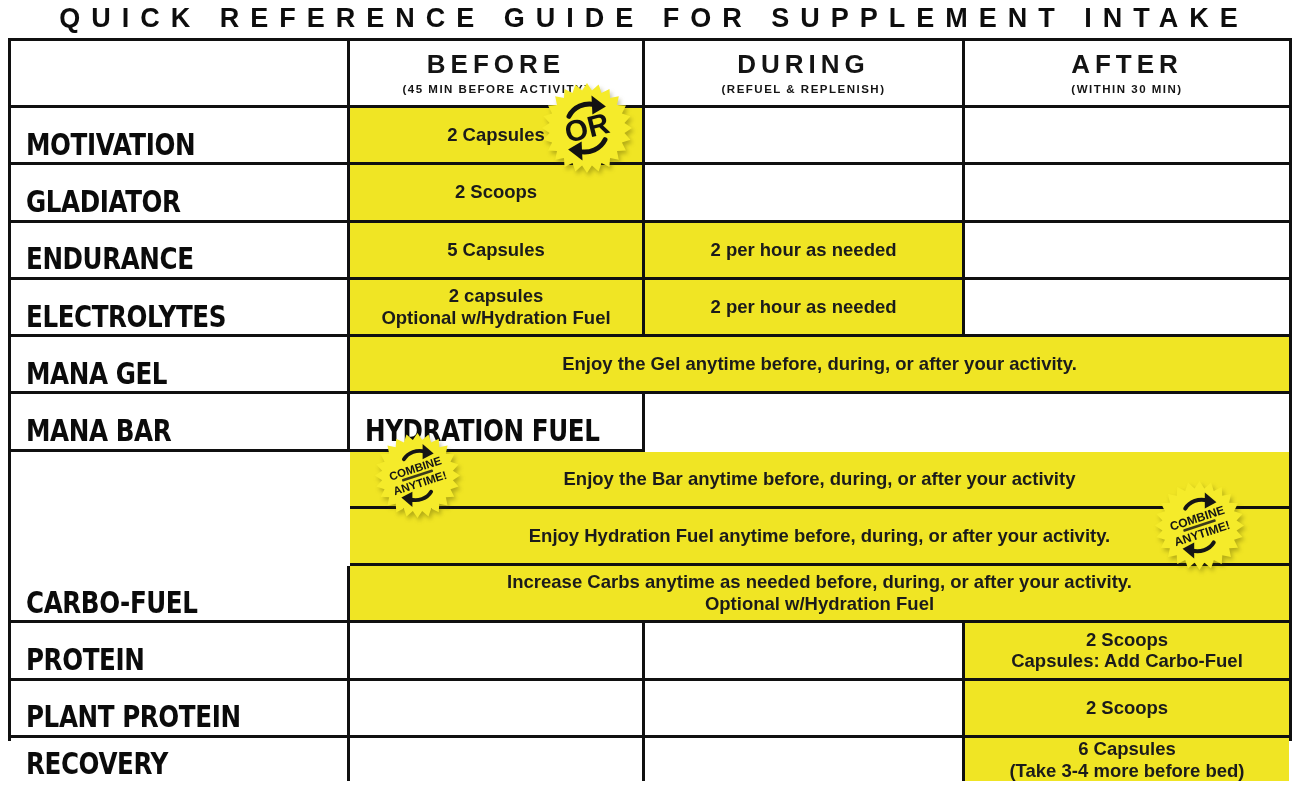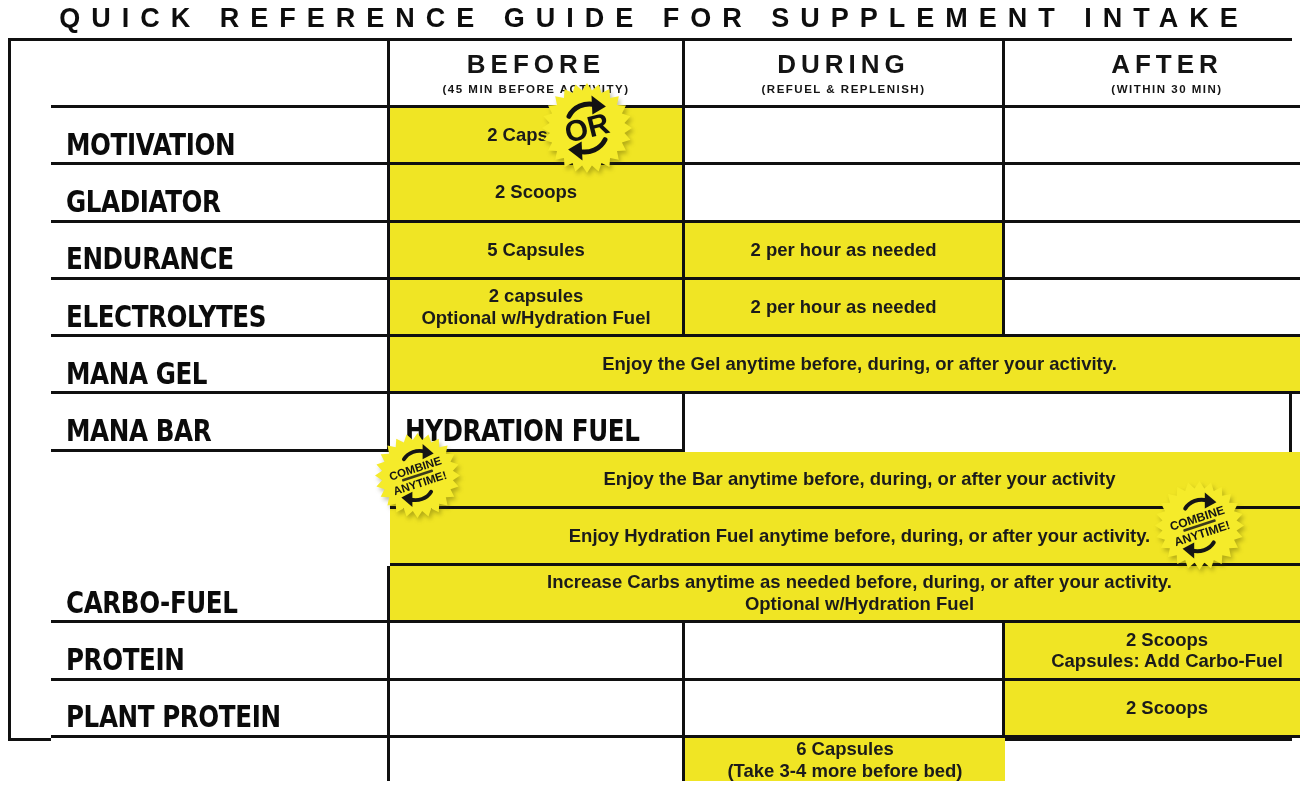--- a/index.html
+++ b/index.html
@@ -8,21 +8,21 @@
   #page { position:relative; width:1300px; height:785px; background:#ffffff; overflow:hidden; }
 
   .title { position:absolute; top:3px; left:4px; width:100%; text-align:center;
            font-size:27px; font-weight:bold; letter-spacing:11px; color:#0d0d0d;
            white-space:nowrap; }
 
   .tablewrap { position:absolute; left:8px; top:38px; width:1284px; height:703px;
                border:3px solid #101010; background:#ffffff; }
   .grid { display:grid; width:100%; height:100%;
           grid-template-columns:339px 295px 320px 324px;
-          grid-template-rows:67px repeat(11, 57.25px);padding-left:40px; }
+          grid-template-rows:67px repeat(11, 57.25px); }
   .cell { border-right:3px solid #101010; border-bottom:3px solid #101010;
           display:flex; flex-direction:column; align-items:center; justify-content:center;
           text-align:center; font-size:18.5px; font-weight:bold; color:#1b1b1b;
           line-height:1.18; padding:0 8px; background:#ffffff; }
   .cell span:empty { display:none; }
   .bc0 { border-right:none; }
   .br0 { border-bottom:none; }
   .hl  { background:#f0e524; }
   .span3 { grid-column:2 / span 3; }
 
@@ -150,20 +150,23 @@
 
       <div class="cell rowlabel">
           <span>PLANT PROTEIN</span>
         </div>
       <div class="cell"></div>
       <div class="cell"></div>
       <div class="cell hl bc0">
           <span>2 Scoops</span>
         </div>
 
+      <div class="cell rowlabel br0">
+          <span>RECOVERY</span>
+        </div>
       <div class="cell br0"></div>
       <div class="cell br0"></div>
       <div class="cell hl bc0 br0">
         <span>6 Capsules</span>
         <span>(Take 3-4 more before bed)</span>
       </div>
 
     </div>
   </div>
 

